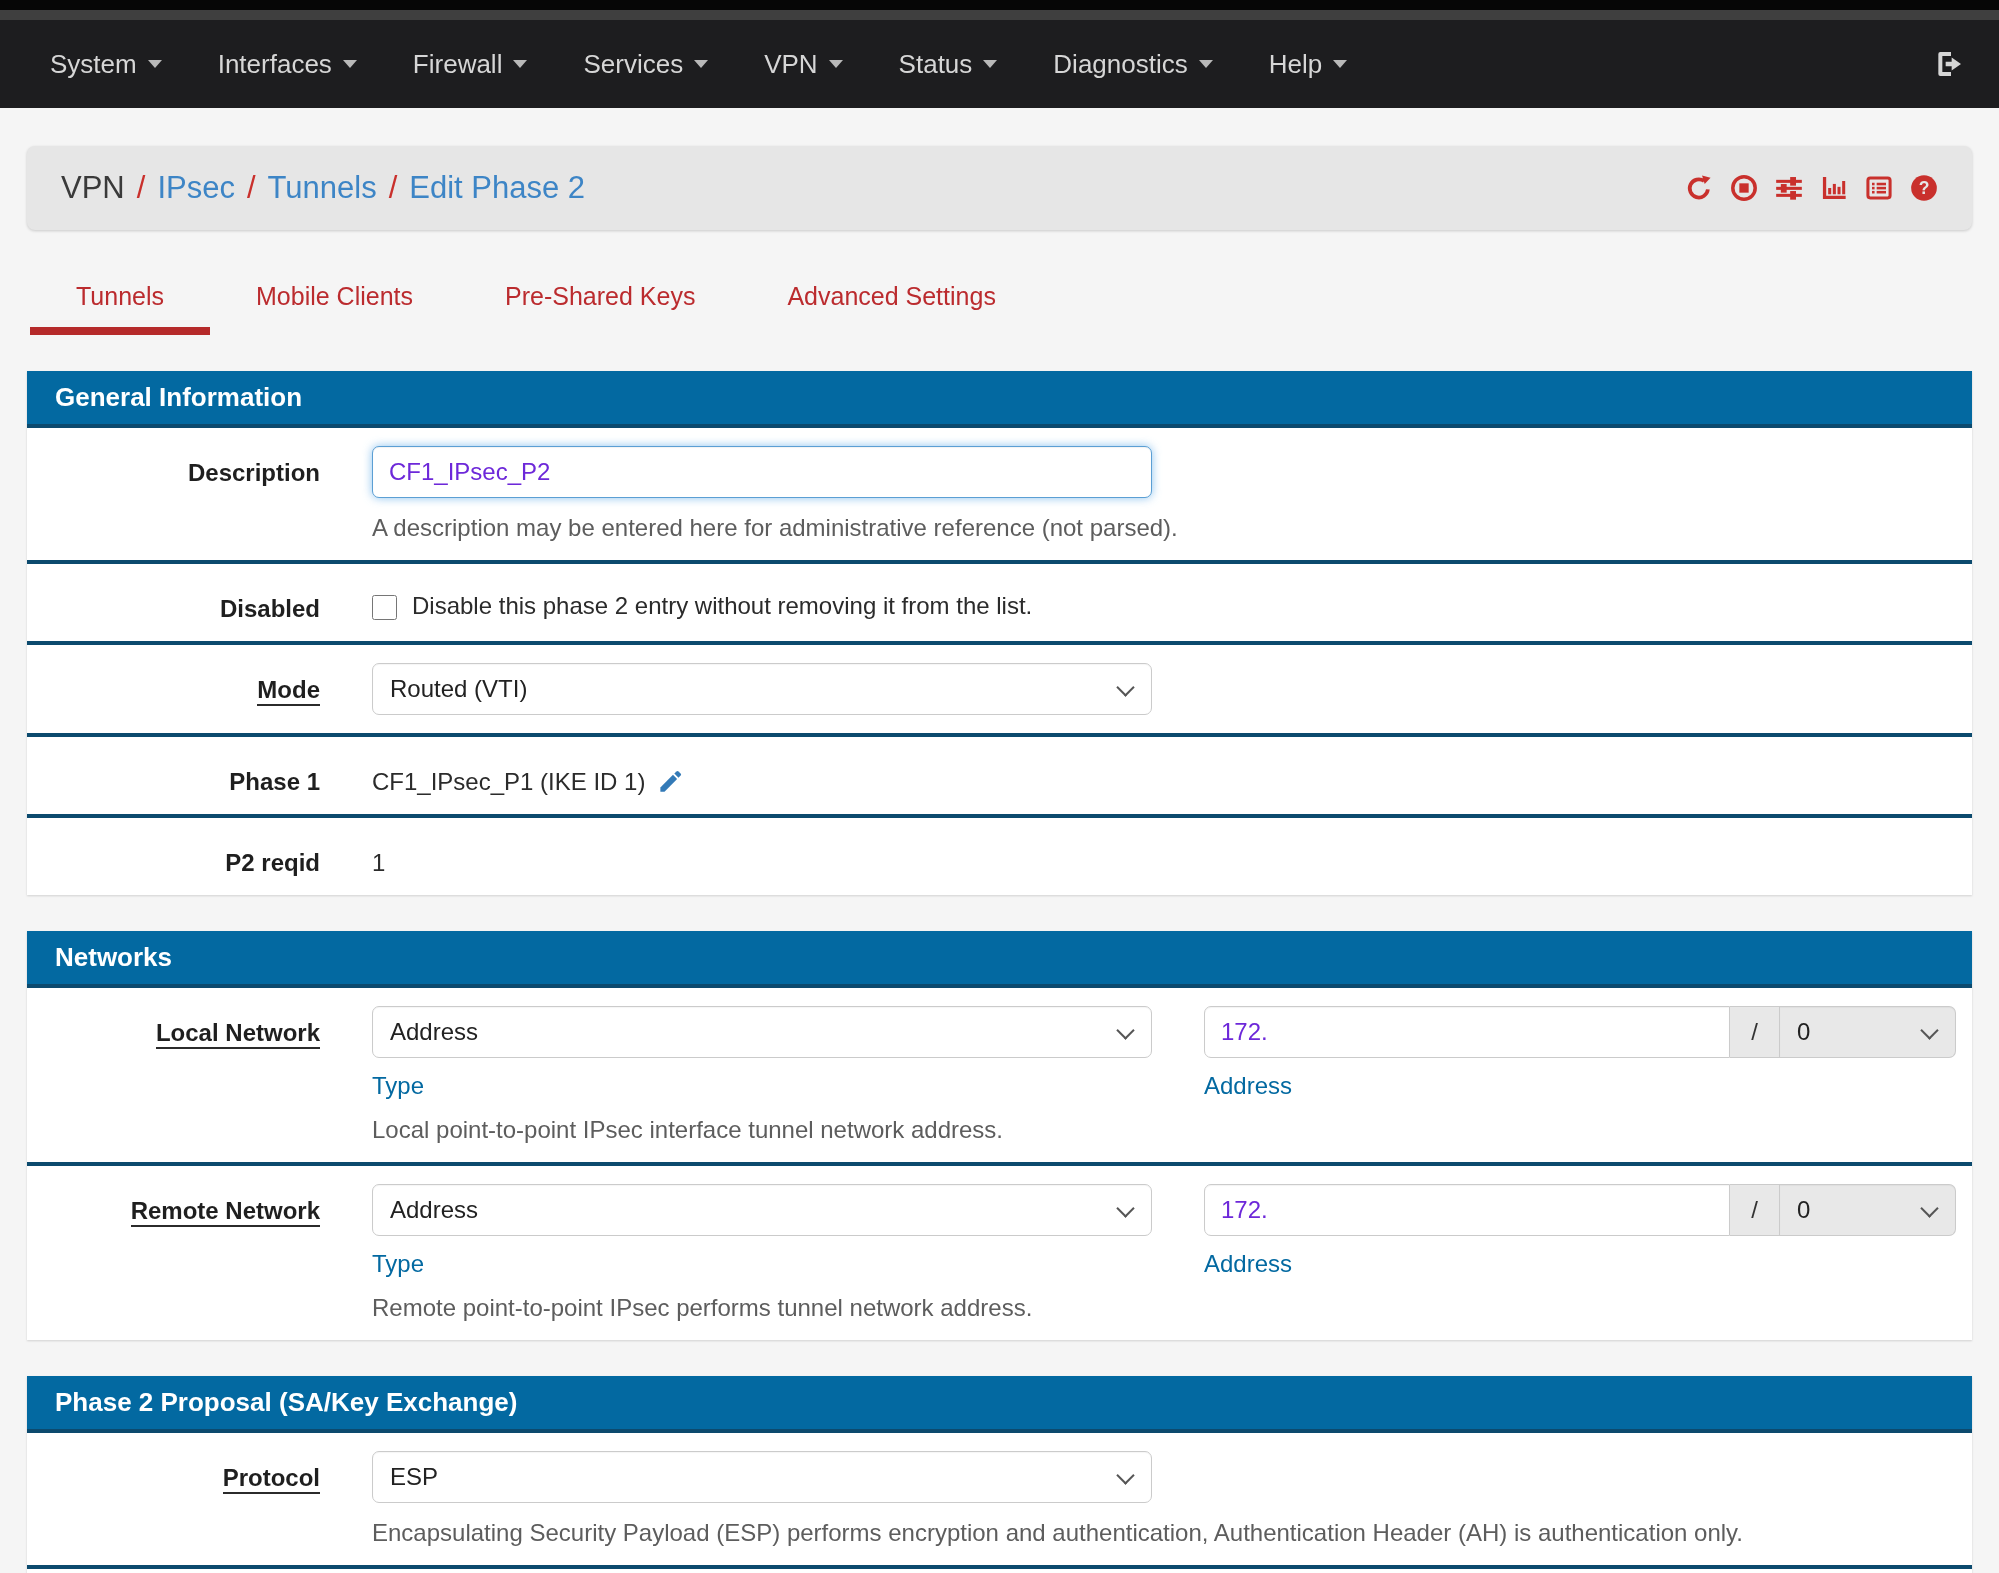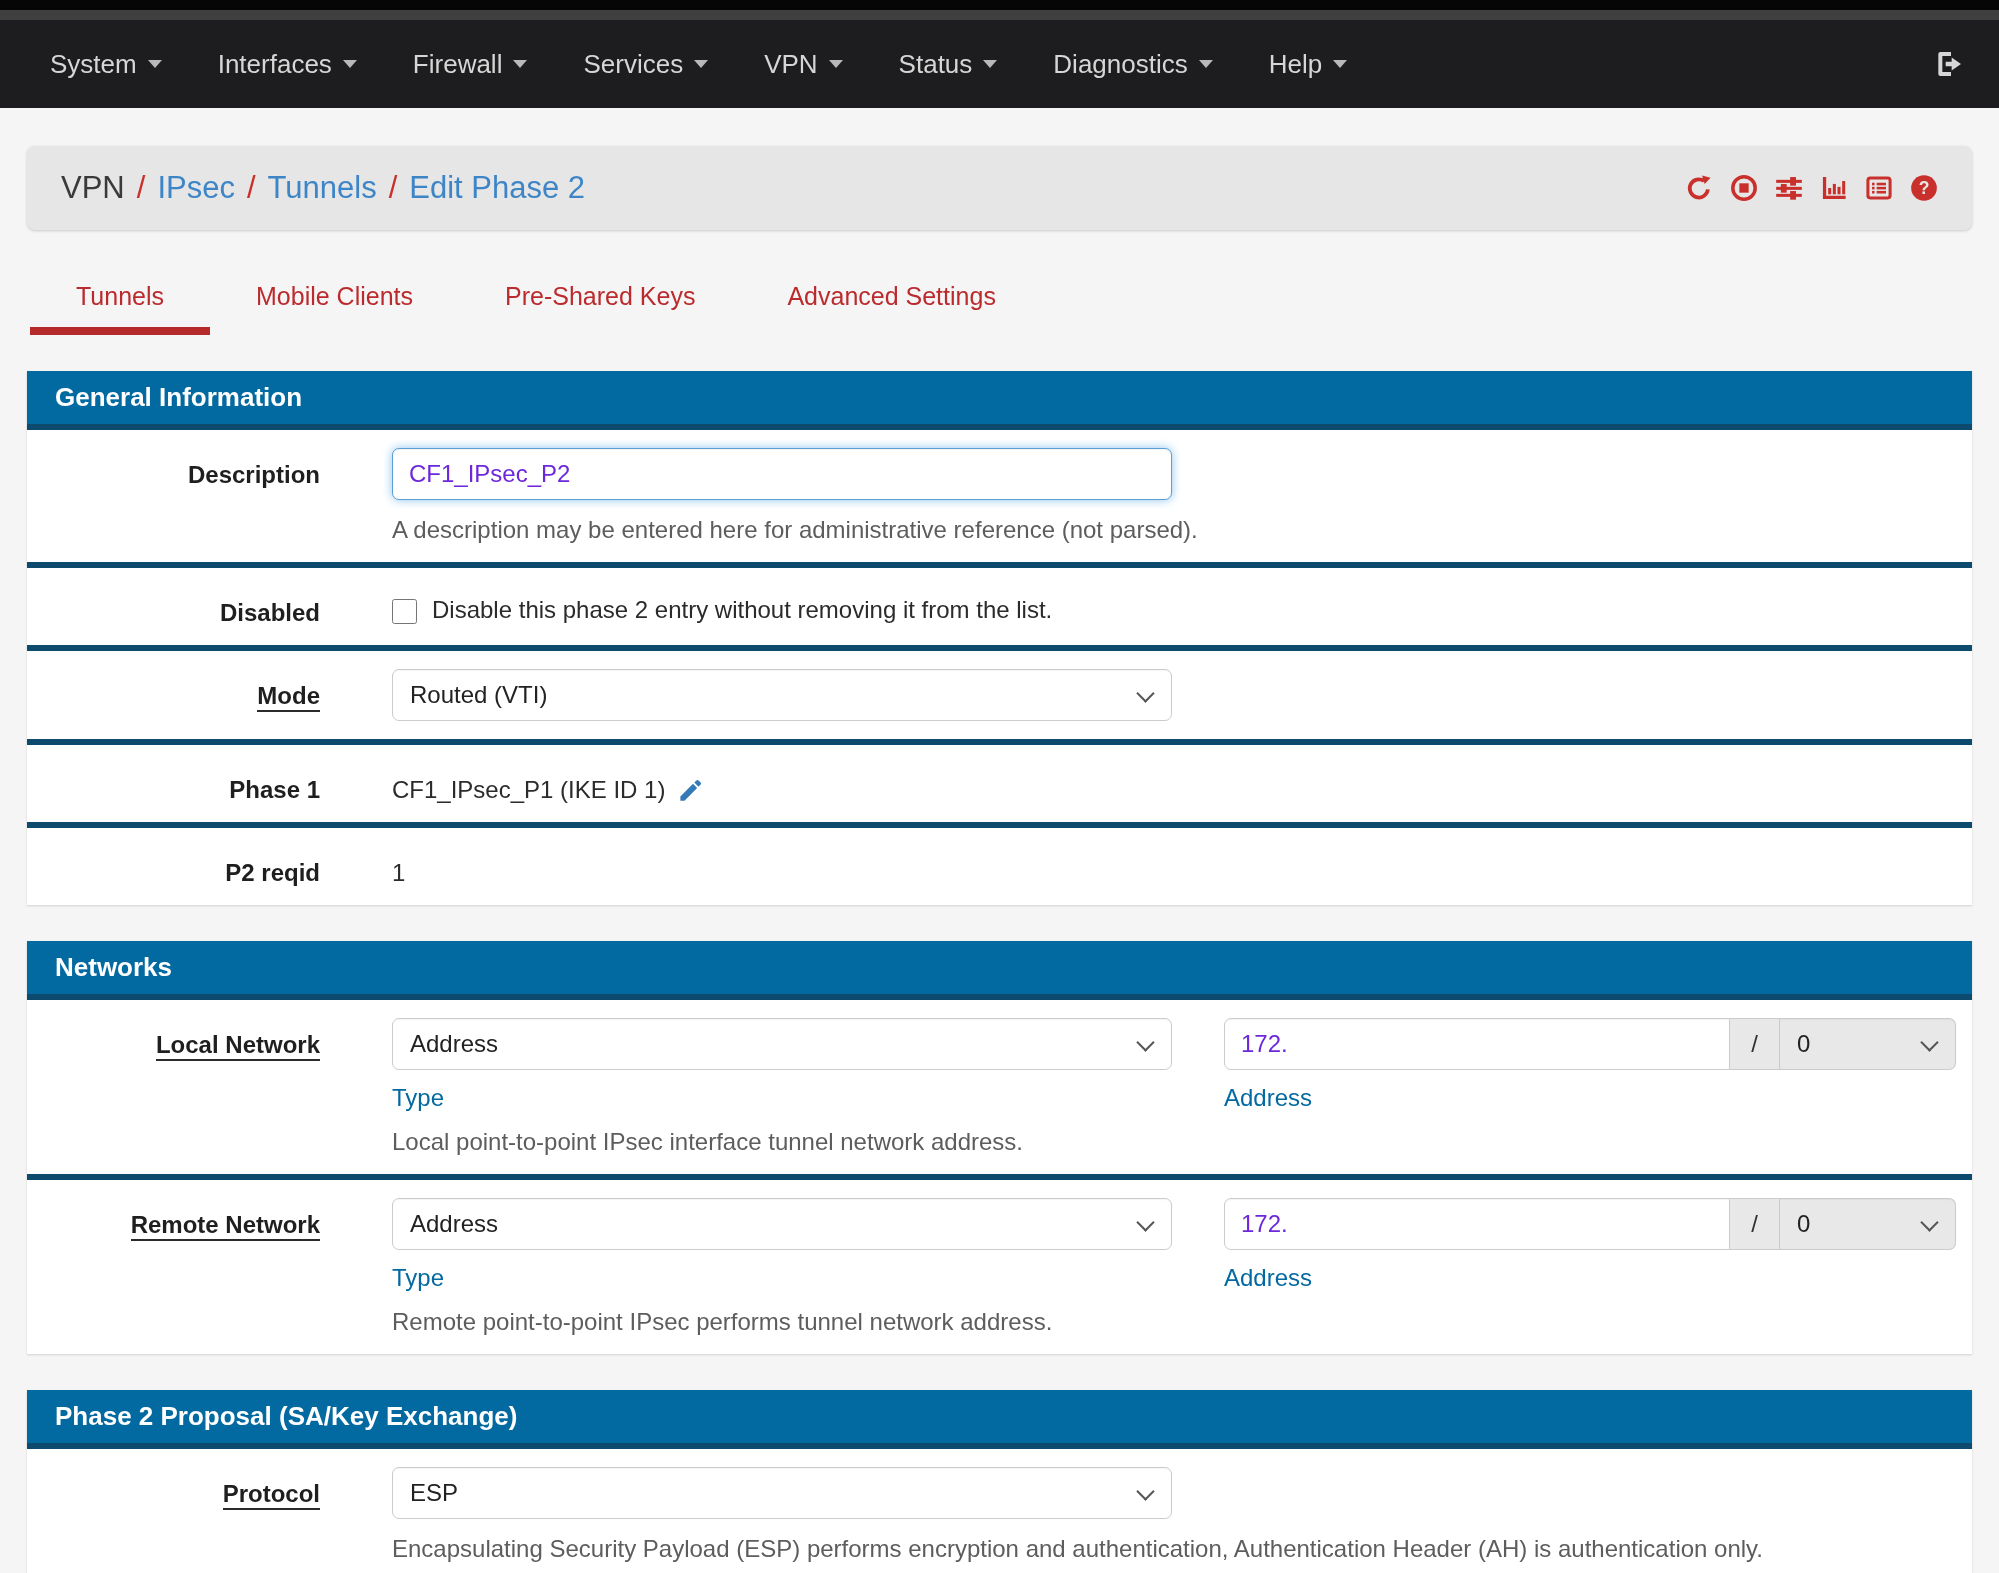--- a/index.html
+++ b/index.html
@@ -38,27 +38,27 @@
   .crumb-actions svg { width:28px; height:28px; }
 
   
   .tabs { display:flex; margin:38px 0 0 30px; }
   .tab { color:#bb2b2e; font-size:25px; padding:14px 46px 24px; cursor:pointer; }
   .tab.active { border-bottom:8px solid #b52a2a; padding-bottom:16px; }
 
   
   .panel { background:#fff; margin:36px 27px 0; box-shadow:0 1px 2px rgba(0,0,0,.15); }
   .panel-header { background:#0369a1; color:#fff; font-weight:bold; font-size:26px; padding:11px 28px; }
-  .form-row { display:flex; border-top:6px solid #0c4a6e; padding:18px 16px 18px 0;gap:20px; }
+  .form-row { display:flex; border-top:4px solid #0c4a6e; padding:18px 16px 18px 0; }
   .form-row:first-of-type { border-top:none; }
   .flabel { width:345px; flex:none; text-align:right; padding:13px 52px 0 0;
     font-weight:bold; font-size:24px; color:#1f1f1f; }
   .flabel .u { border-bottom:2px solid #2b2b2b; padding-bottom:1px; }
   .fcontent { flex:1; font-size:24px; color:#2b2b2b; }
-  .static-val { padding-top:13px; display:flex; align-items:center; gap:12px; }
+  .static-val { padding-top:13px; display:flex; gap:12px; }
   .help { color:#5d5d5d; font-size:24px; margin-top:16px; }
   .sub-label { color:#0369a1; font-size:24px; margin-top:14px; }
 
   input[type=text] { height:52px; width:780px; border:1px solid #cbcbcb; border-radius:7px;
     font-family:"Liberation Sans",sans-serif; font-size:24px; color:#6d28d9; padding:0 16px; background:#fff;
     box-shadow:inset 0 1px 1px rgba(0,0,0,.05); }
   input[type=text].focused { border-color:#5b9fd4; outline:none;
     box-shadow:inset 0 1px 1px rgba(0,0,0,.05), 0 0 10px rgba(102,175,233,.75); }
   .sel { position:relative; background:#fff; border:1px solid #cbcbcb; border-radius:7px;
     height:52px; line-height:50px; padding:0 46px 0 17px; font-size:24px; color:#222; cursor:pointer;

